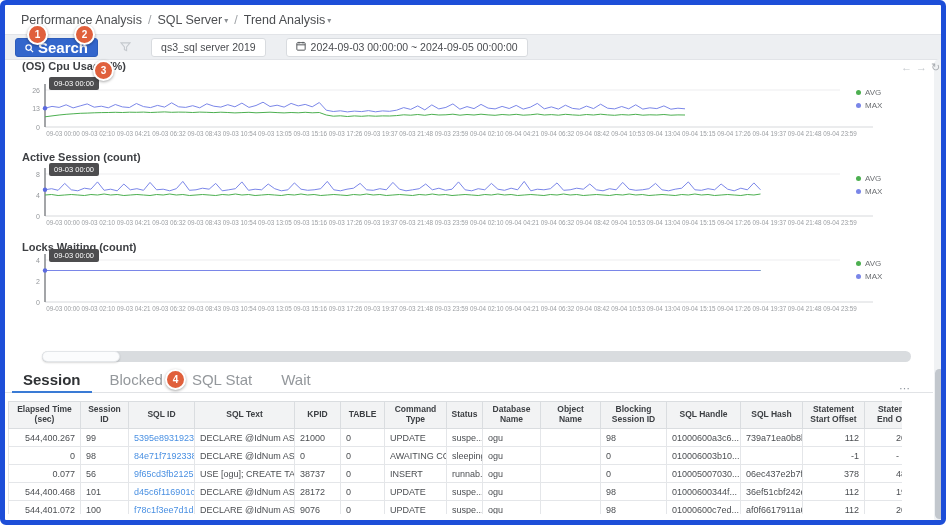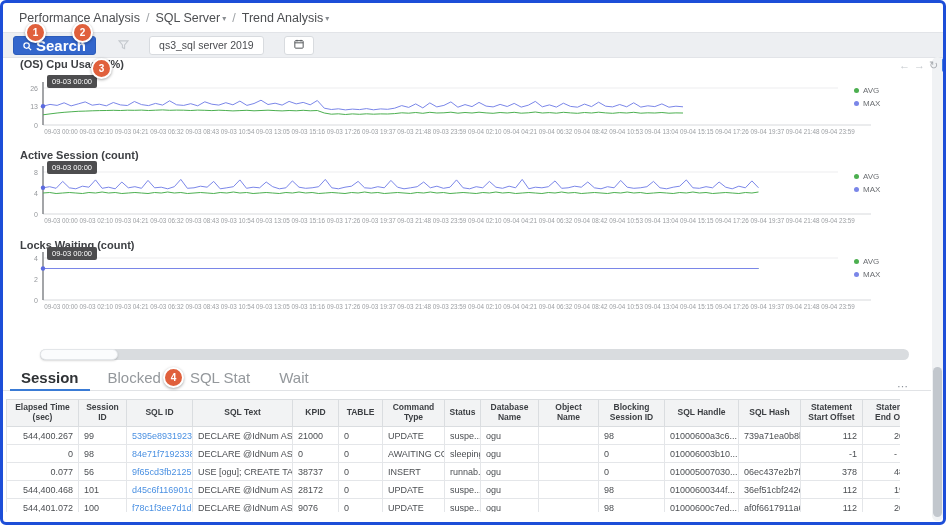--- a/index.html
+++ b/index.html
@@ -1,16 +1,16 @@
 <!DOCTYPE html>
 <html><head>
 <meta charset="utf-8">
 <style>
   html,body{margin:0;padding:0;background:#fff;font-family:"Liberation Sans",sans-serif;}
-  #frame{position:relative;width:946px;height:525px;border:3px solid #1d4ed8;border-radius:6px;
+  #frame{position:relative;width:946px;height:525px;border:5px solid #1d4ed8;border-radius:6px;
          box-sizing:border-box;background:#fff;overflow:hidden;}
 
   
   .breadcrumb{position:absolute;left:16px;top:8px;font-size:12.5px;color:#4d4f52;display:flex;align-items:center;gap:6px;white-space:nowrap;}
   .crumb{color:#4d4f52;}
   .crumb-sep{color:#a0a4a8;}
   .caret{font-size:8px;color:#8a8e92;margin-left:2px;position:relative;top:-1px;}
 
   
   .toolbar{position:absolute;left:0;top:29px;width:940px;height:24px;background:#edeff2;
@@ -99,20 +99,21 @@
     </div>
     <div class="box">
       <span>
         <svg width="10" height="10" viewBox="0 0 12 12">
             <rect x="1" y="2" width="10" height="9" rx="1" fill="none" stroke="#55585c" stroke-width="1.2"></rect>
             <line x1="1" y1="4.6" x2="11" y2="4.6" stroke="#55585c" stroke-width="1.2"></line>
             <line x1="3.6" y1="1" x2="3.6" y2="3" stroke="#55585c" stroke-width="1.2"></line>
             <line x1="8.4" y1="1" x2="8.4" y2="3" stroke="#55585c" stroke-width="1.2"></line>
           </svg>
       </span>
+      <span>2024-09-03 00:00:00 ~ 2024-09-05 00:00:00</span>
     </div>
   </div>
 
   <div class="num-badge" style="left:22px;top:19px;">1</div>
   <div class="num-badge" style="left:69px;top:19px;">2</div>
   <div class="num-badge" style="left:88px;top:55px;">3</div>
   <div class="num-badge" style="left:160px;top:364px;">4</div>
 
   <div class="chart-nav">
     <span class="nav-arrow">←</span>

